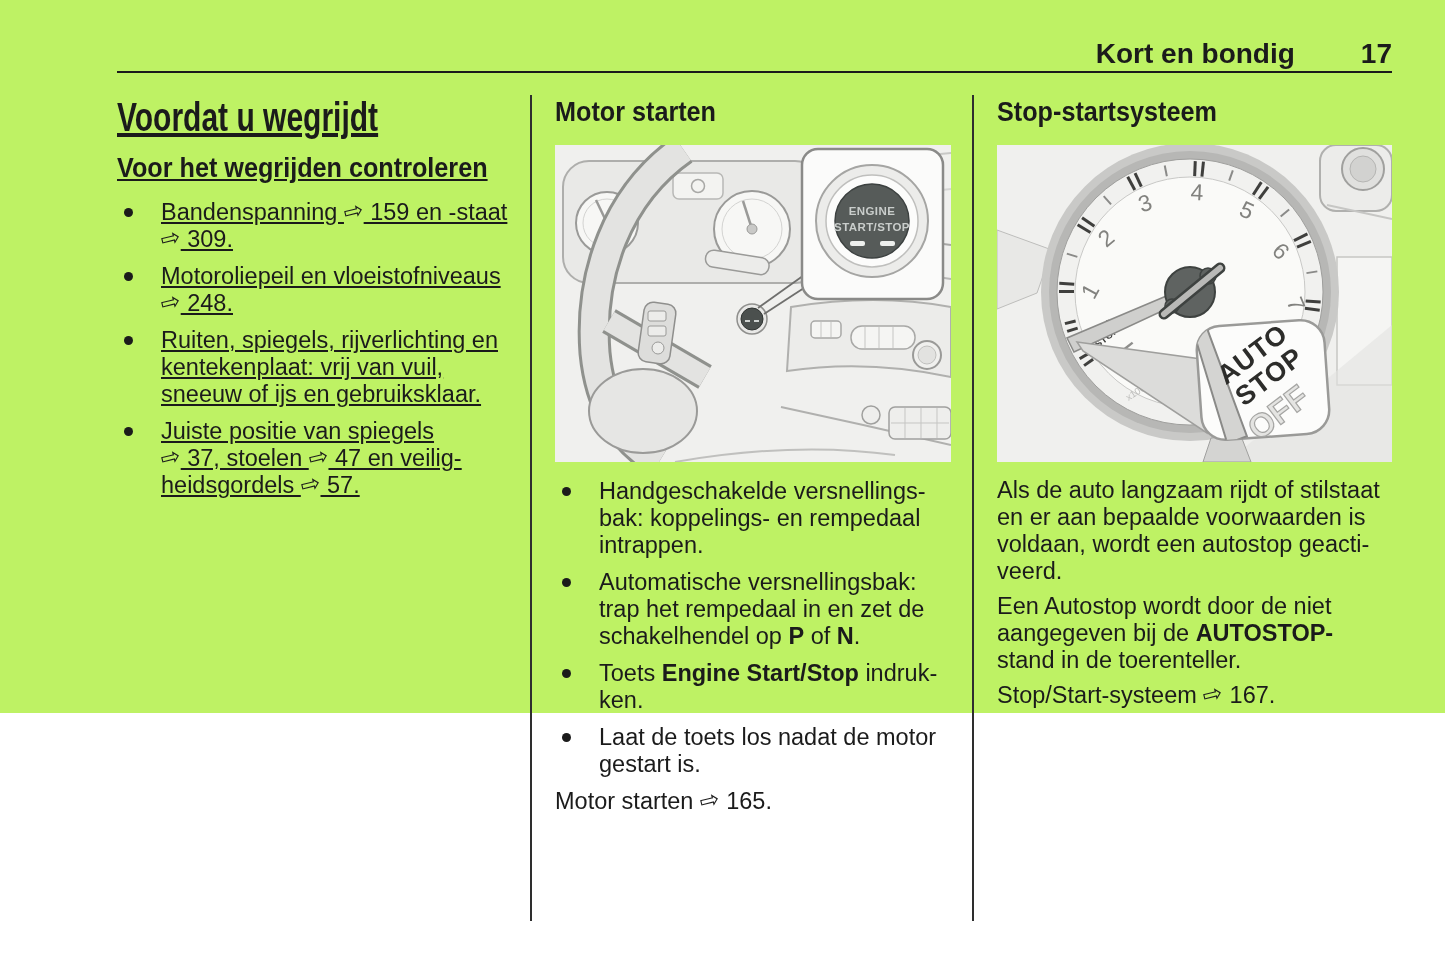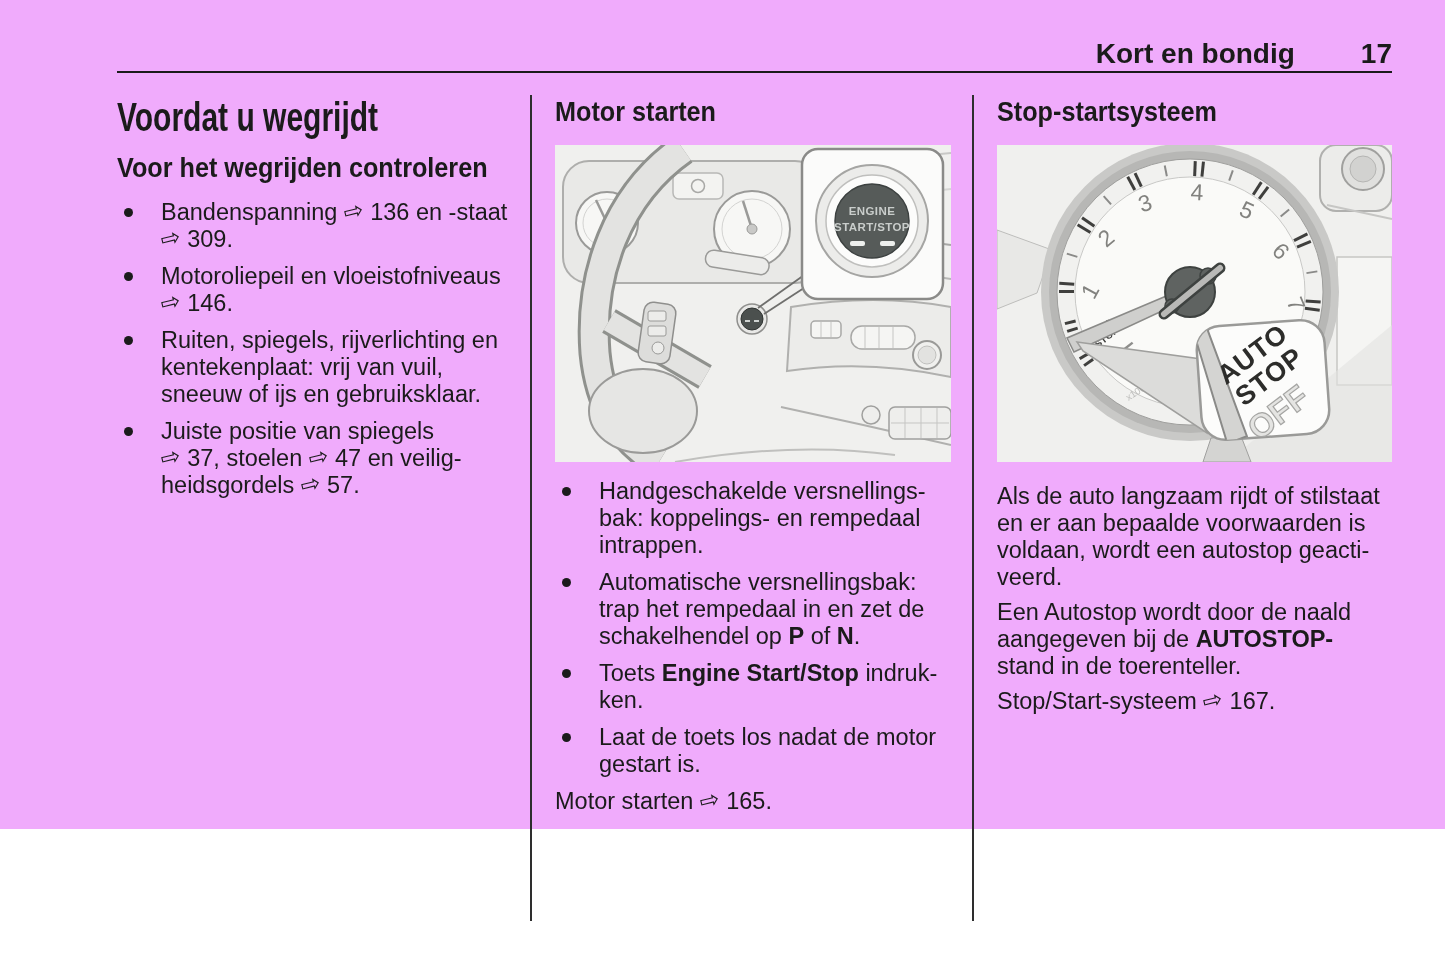--- a/index.html
+++ b/index.html
@@ -1,50 +1,50 @@
 <!DOCTYPE html>
 <html><head>
 <meta charset="utf-8">
 <style>
   html,body{margin:0;padding:0;background:#ffffff;}
   body{width:1445px;height:966px;overflow:hidden;
        font-family:"Liberation Sans","DejaVu Sans",sans-serif;color:#1b1b1b;}
-  .page{position:relative;width:1445px;height:829px;background:#f0abfc;}
+  .page{position:relative;width:1445px;height:713px;background:#bef264;}
 
   
   .header{position:absolute;top:38px;right:53px;display:flex;align-items:baseline;
           column-gap:66px;font-weight:bold;font-size:28px;line-height:32px;}
   .rule{position:absolute;top:71px;left:117px;width:1275px;height:2px;background:#1b1b1b;}
 
   
   .vsep{position:absolute;top:95px;height:826px;width:2px;background:#2e2e2e;}
   .vsep1{left:530px;} .vsep2{left:972px;}
 
   
   .col{position:absolute;top:95px;}
-  .col1{left:117px;width:397px;}
+  .col1{left:117px;width:397px;text-decoration:underline;}
   .col2{left:555px;width:396px;}
   .col3{left:997px;width:395px;}
 
   .h1{font-size:40px;font-weight:bold;line-height:40px;margin:2px 0 0;
       transform:scaleX(.75);transform-origin:0 0;white-space:nowrap;}
   .h2{font-size:28px;font-weight:bold;line-height:30px;margin:16px 0 16px;
       transform:scaleX(.9);transform-origin:0 0;white-space:nowrap;}
   .coltitle{font-size:28px;font-weight:bold;line-height:30px;margin:2px 0 18px;
       transform:scaleX(.9);transform-origin:0 0;white-space:nowrap;}
 
   .body-text{font-size:23.5px;line-height:27px;}
   .list{margin-top:16px;}
   .list.after-img{}
   .li{display:flex;margin-bottom:10px;}
   .dot{flex:0 0 auto;width:9px;height:9px;border-radius:50%;background:#1b1b1b;
        margin:9px 0 0 7px;}
   .li-text{margin-left:28px;white-space:pre;}
   .para{margin:0 0 8px;white-space:pre;}
-  .para:first-of-type{margin-top:21px;}
+  .para:first-of-type{margin-top:15px;}
   .ref{margin:0;white-space:pre;}
   .b{font-weight:bold;}
   .arw{display:inline-block;transform:rotate(-14deg) translateY(-1px);}
 
   .illus{display:block;width:396px;height:317px;}
   .col3 .illus{width:395px;}
   svg text{font-family:"Liberation Sans","DejaVu Sans",sans-serif;}
   .btxt{font-size:11.5px;font-weight:bold;fill:#c9cdcb;text-anchor:middle;letter-spacing:.4px;}
   .num{font-size:23px;fill:#82827f;text-anchor:middle;}
   .psml{font-size:9.5px;font-weight:bold;fill:#3c3c3a;text-anchor:middle;letter-spacing:.3px;}
@@ -65,27 +65,27 @@
     <span>17</span>
   </div>
   <div class="rule"></div>
 
   <div class="col col1 body-text">
     <div class="h1">Voordat u wegrijdt</div>
     <div class="h2">Voor het wegrijden controleren</div>
     <div class="list">
       <div class="li">
         <span class="dot"></span>
-        <div class="li-text"><span>Bandenspanning </span><span class="arw">⇨</span><span> 136 en -staat
+        <div class="li-text"><span>Bandenspanning </span><span class="arw">⇨</span><span> 159 en -staat
 </span><span class="arw">⇨</span><span> 309.</span></div>
       </div>
       <div class="li">
         <span class="dot"></span>
         <div class="li-text"><span>Motoroliepeil en vloeistofniveaus
-</span><span class="arw">⇨</span><span> 146.</span></div>
+</span><span class="arw">⇨</span><span> 248.</span></div>
       </div>
       <div class="li">
         <span class="dot"></span>
         <div class="li-text"><span>Ruiten, spiegels, rijverlichting en
 kentekenplaat: vrij van vuil,
 sneeuw of ijs en gebruiksklaar.</span></div>
       </div>
       <div class="li">
         <span class="dot"></span>
         <div class="li-text"><span>Juiste positie van spiegels
@@ -295,19 +295,19 @@
             <text class="cooff">OFF</text>
           </g>
         </g>
       </g>
     </svg>
 
     <p class="para"><span>Als de auto langzaam rijdt of stilstaat
 en er aan bepaalde voorwaarden is
 voldaan, wordt een autostop geacti-
 veerd.</span></p>
-    <p class="para"><span>Een Autostop wordt door de naald
+    <p class="para"><span>Een Autostop wordt door de niet
 aangegeven bij de </span><span class="b">AUTOSTOP-</span><span>
 stand in de toerenteller.</span></p>
     <p class="para"><span>Stop/Start-systeem </span><span class="arw">⇨</span><span> 167.</span></p>
   </div>
 
 </div>
 
 </body></html>

